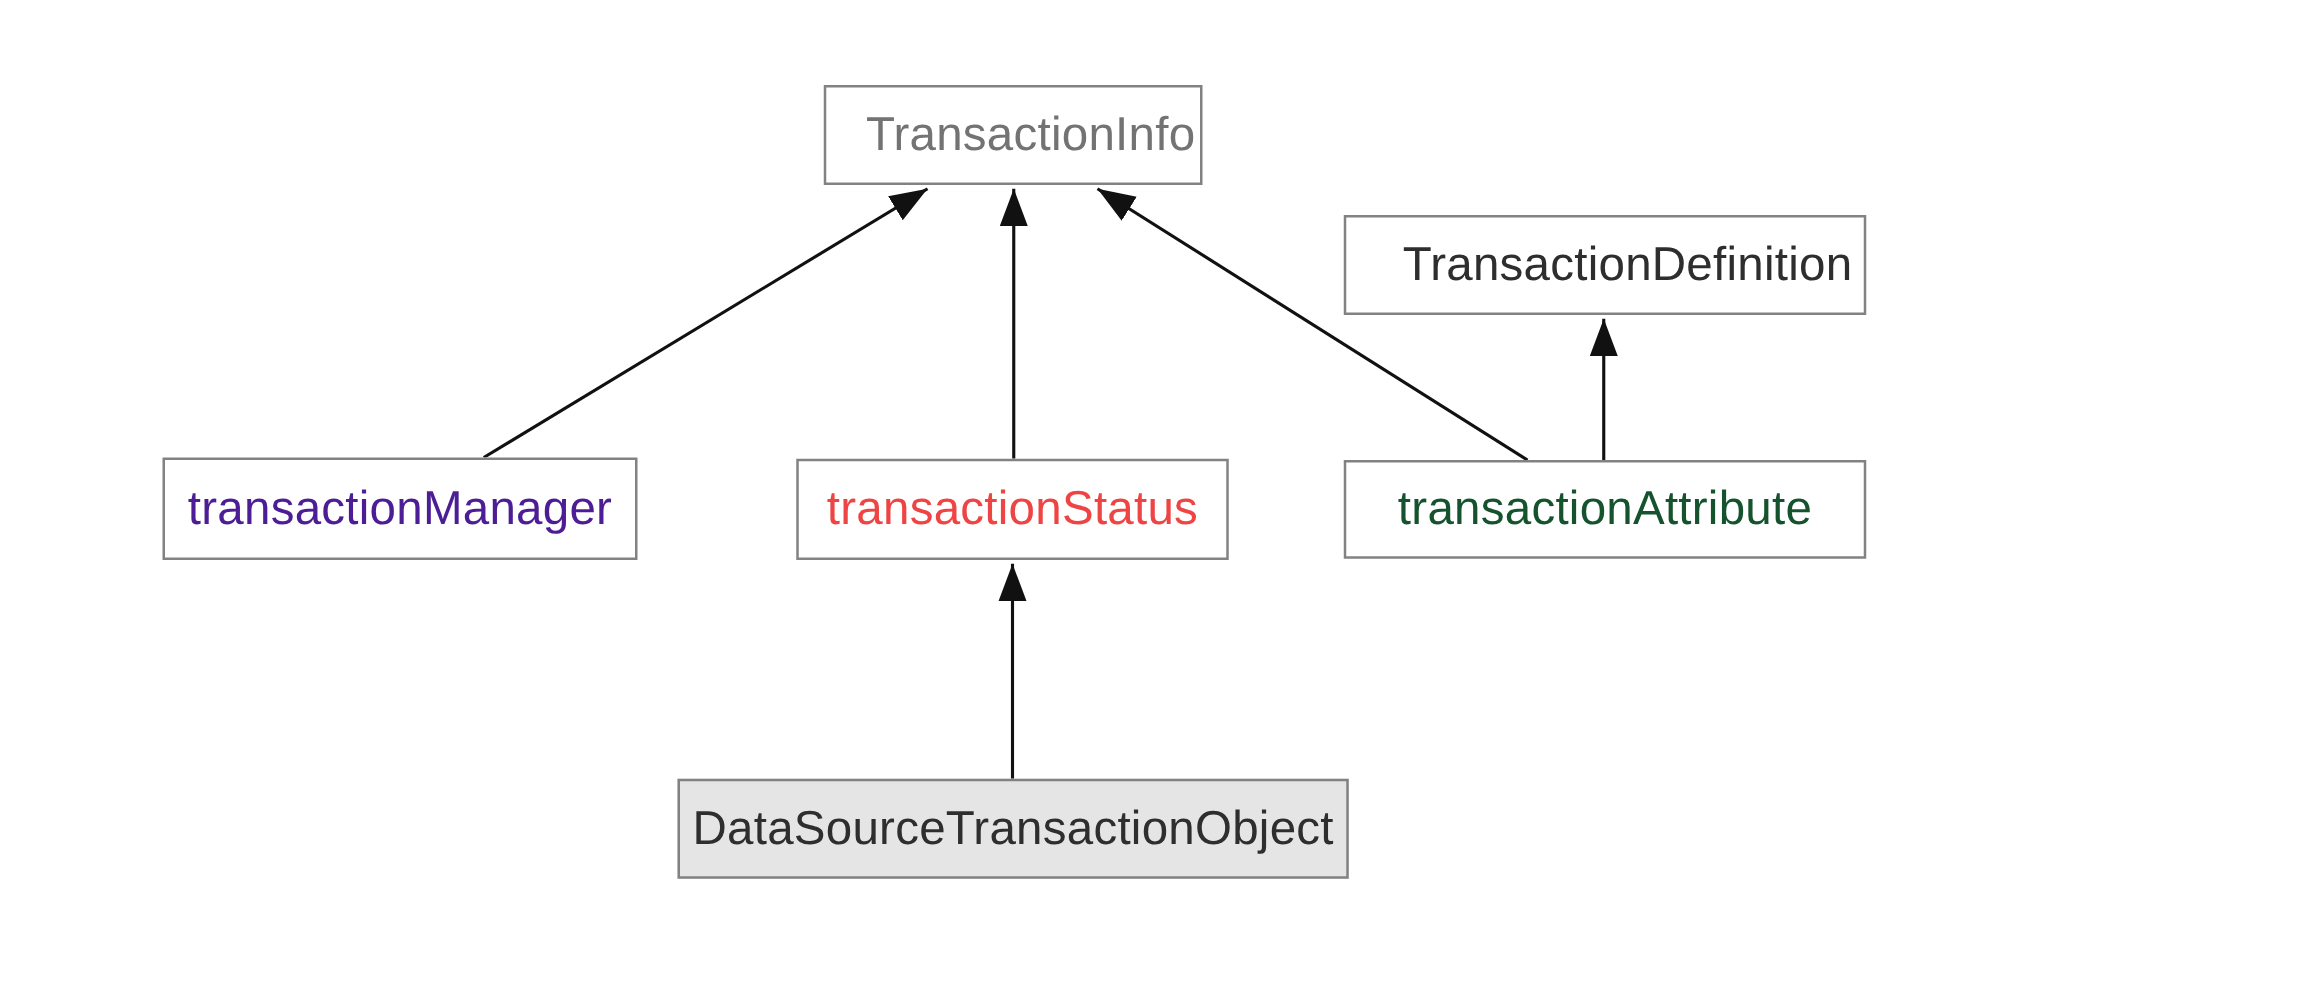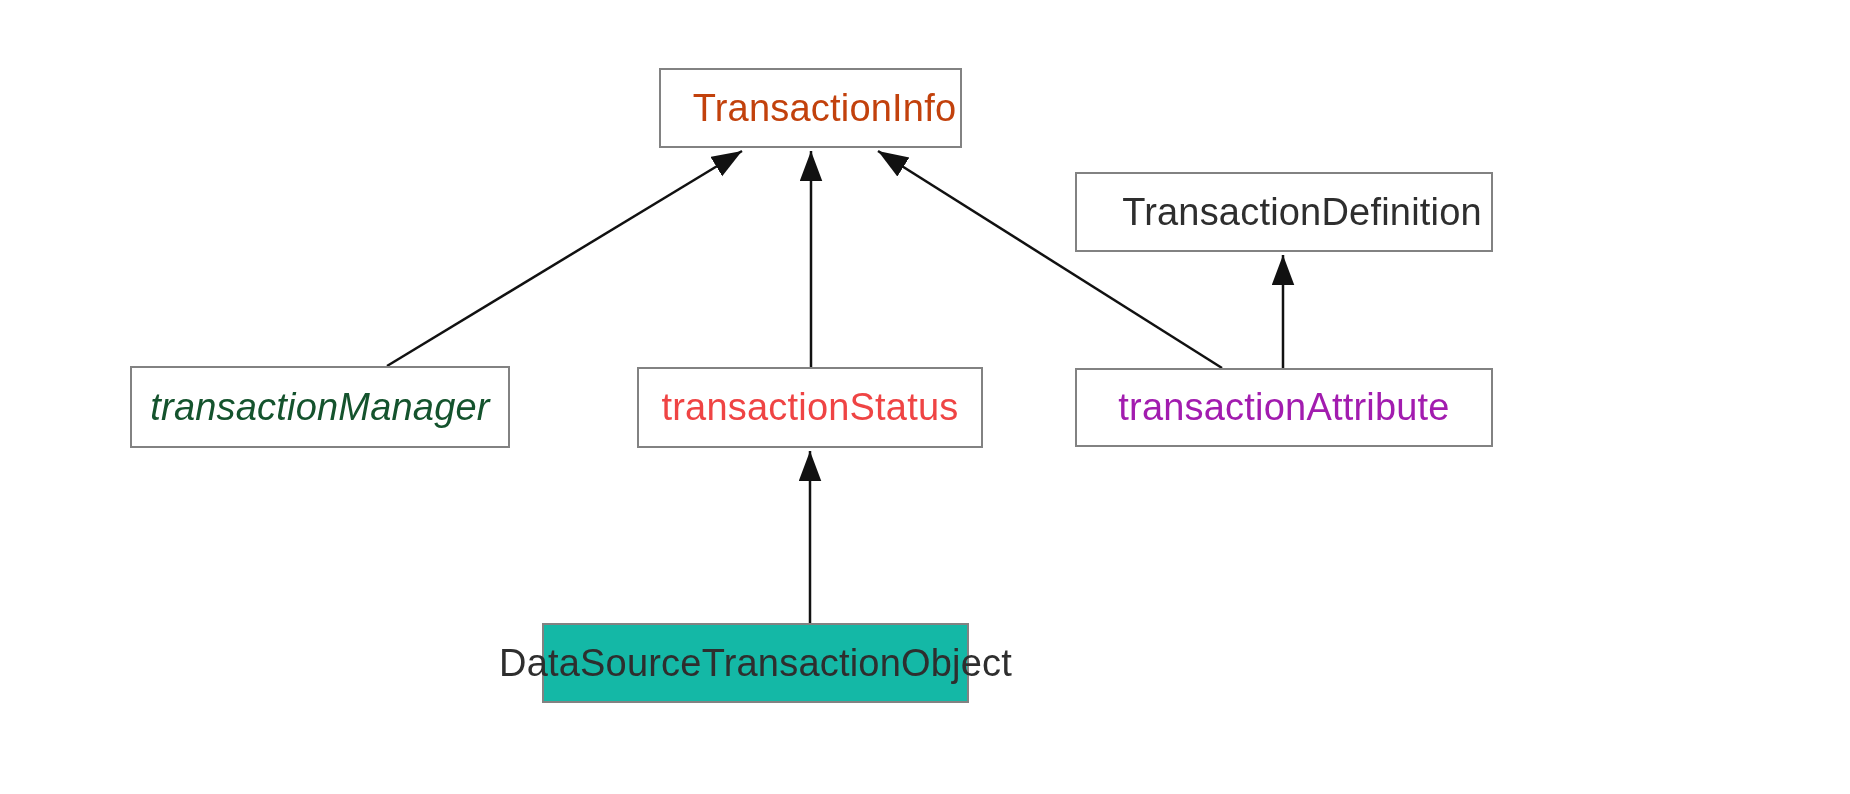--- a/index.html
+++ b/index.html
@@ -57,31 +57,31 @@
       </marker>
     </defs>
   <line x1="387" y1="366" x2="742" y2="151" stroke="#111111" stroke-width="2.5" marker-end="url(#arrowhead)"></line>
       <line x1="811" y1="367" x2="811" y2="151" stroke="#111111" stroke-width="2.5" marker-end="url(#arrowhead)"></line>
       <line x1="1222" y1="368" x2="878" y2="151" stroke="#111111" stroke-width="2.5" marker-end="url(#arrowhead)"></line>
       <line x1="1283" y1="368" x2="1283" y2="255" stroke="#111111" stroke-width="2.5" marker-end="url(#arrowhead)"></line>
       <line x1="810" y1="623" x2="810" y2="451" stroke="#111111" stroke-width="2.5" marker-end="url(#arrowhead)"></line>
     </svg>
   <div class="nodes-layer" id="nodes">
       <div class="node" style="left: 659px; top: 68px; width: 303px; height: 80px; border-color: rgb(130, 130, 130); background: rgb(255, 255, 255);">
-        <span style="color: #c2410c; margin-left: 28px;">TransactionInfo</span>
+        <span style="color: #737373; margin-left: 28px;">TransactionInfo</span>
       </div>
       <div class="node" style="left: 1075px; top: 172px; width: 418px; height: 80px; border-color: rgb(130, 130, 130); background: rgb(255, 255, 255); padding-left: 36px;">
         <span style="color: rgb(46, 46, 46);">TransactionDefinition</span>
       </div>
       <div class="node" style="left: 130px; top: 366px; width: 380px; height: 82px; border-color: rgb(130, 130, 130); background: rgb(255, 255, 255);">
-        <span style="color: #14532d; font-style: italic;">transactionManager</span>
+        <span style="color: #4c1d95;">transactionManager</span>
       </div>
       <div class="node" style="left: 637px; top: 367px; width: 346px; height: 81px; border-color: rgb(130, 130, 130); background: rgb(255, 255, 255);">
         <span style="color: #ef4444;">transactionStatus</span>
       </div>
       <div class="node" style="left: 1075px; top: 368px; width: 418px; height: 79px; border-color: rgb(130, 130, 130); background: rgb(255, 255, 255);">
-        <span style="color: #a21caf;">transactionAttribute</span>
+        <span style="color: #14532d;">transactionAttribute</span>
       </div>
-      <div class="node" style="left: 542px; top: 623px; width: 427px; height: 80px; border-color: rgb(130, 130, 130); background: #14b8a6;">
+      <div class="node" style="left: 542px; top: 623px; width: 537px; height: 80px; border-color: rgb(130, 130, 130); background: #e5e5e5;">
         <span style="color: rgb(46, 46, 46);">DataSourceTransactionObject</span>
       </div>
     </div>
 </div>
 
 </body></html>

